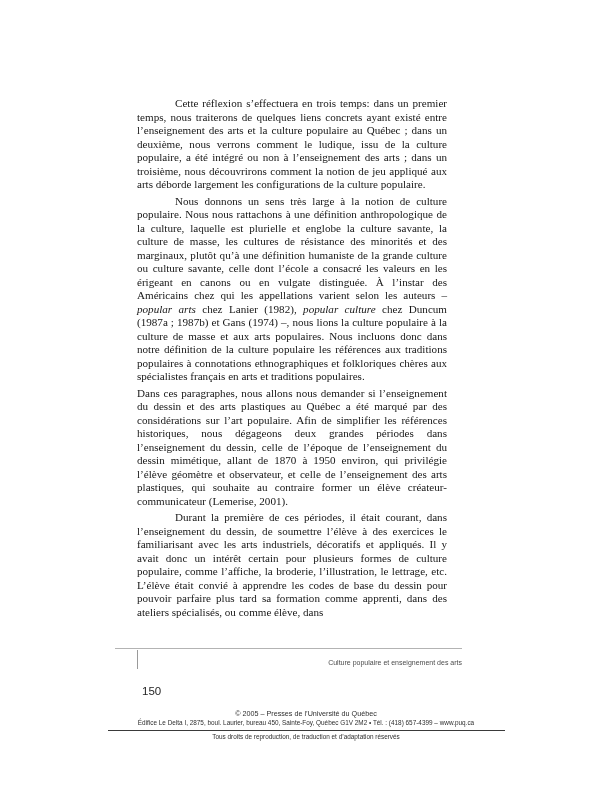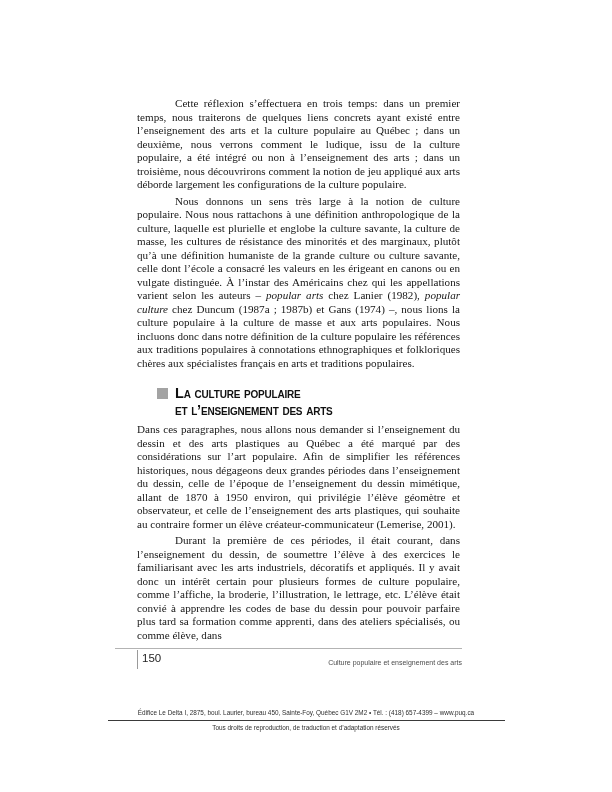--- a/index.html
+++ b/index.html
@@ -14,21 +14,21 @@
 
   
   .article {
     position: absolute;
     left: 137px; top: 97px; width: 326px;
     font-size: 11.1px;
     line-height: 13.5px;
     color: #161616;
     text-align: justify;
   }
-  .article p { margin: 0 3px 3px 0; }
+  .article p { margin: 0 16px 3px 0; }
   .article p.indent { text-indent: 38px; }
   .article i { }
 
   
   .heading {
     display: flex;
     align-items: flex-start;
     gap: 7px;
     padding-left: 20px;
     margin: 15px 0 5px 0;
@@ -57,21 +57,21 @@
     left: 115px; top: 648px; width: 347px; height: 1px;
     background: #b3b3b3;
   }
   .folio-tick {
     position: absolute;
     left: 137px; top: 650px; width: 1px; height: 19px;
     background: #9a9a9a;
   }
   .folio {
     position: absolute;
-    left: 142px; top: 652px;
+    left: 142px; top: 685px;
     font-family: "Liberation Sans", sans-serif;
     font-size: 11.5px;
     color: #1f1f1f;
   }
   .running-title {
     position: absolute;
     left: 262px; top: 659px; width: 200px;
     text-align: right;
     font-family: "Liberation Sans", sans-serif;
     font-stretch: condensed;
@@ -97,35 +97,29 @@
   .imprint i { font-style: italic; }
 </style>
 </head>
 <body>
 
 <div class="page">
 
   <div class="article" style="color: rgb(22, 22, 22);">
       <p class="indent">Cette réflexion s’effectuera en trois temps: dans un premier temps, nous traiterons de quelques liens concrets ayant existé entre l’enseignement des arts et la culture populaire au Québec ; dans un deuxième, nous verrons comment le ludique, issu de la culture populaire, a été intégré ou non à l’enseignement des arts ; dans un troisième, nous découvrirons comment la notion de jeu appliqué aux arts déborde largement les configurations de la culture populaire.</p>
       <p class="indent">Nous donnons un sens très large à la notion de culture populaire. Nous nous rattachons à une définition anthropologique de la culture, laquelle est plurielle et englobe la culture savante, la culture de masse, les cultures de résistance des minorités et des marginaux, plutôt qu’à une définition humaniste de la grande culture ou culture savante, celle dont l’école a consacré les valeurs en les érigeant en canons ou en vulgate distinguée. À l’instar des Américains chez qui les appellations varient selon les auteurs – <i>popular arts</i> chez Lanier (1982), <i>popular culture</i> chez Duncum (1987a ; 1987b) et Gans (1974) –, nous lions la culture populaire à la culture de masse et aux arts populaires. Nous incluons donc dans notre définition de la culture populaire les références aux traditions populaires à connotations ethnographiques et folkloriques chères aux spécialistes français en arts et traditions populaires.</p>
-      <div class="heading">
-        <span class="sq" style="background: rgb(163, 163, 163);"></span>
-        <div class="htxt">
-          <div>La culture populaire</div>
-          <div>et l’enseignement des arts</div>
-        </div>
-      </div>
       <p>Dans ces paragraphes, nous allons nous demander si l’enseignement du dessin et des arts plastiques au Québec a été marqué par des considérations sur l’art populaire. Afin de simplifier les références historiques, nous dégageons deux grandes périodes dans l’enseignement du dessin, celle de l’époque de l’enseignement du dessin mimétique, allant de 1870 à 1950 environ, qui privilégie l’élève géomètre et observateur, et celle de l’enseignement des arts plastiques, qui souhaite au contraire former un élève créateur-communicateur (Lemerise, 2001).</p>
       <p class="indent">Durant la première de ces périodes, il était courant, dans l’enseignement du dessin, de soumettre l’élève à des exercices le familiarisant avec les arts industriels, décoratifs et appliqués. Il y avait donc un intérêt certain pour plusieurs formes de culture populaire, comme l’affiche, la broderie, l’illustration, le lettrage, etc. L’élève était convié à apprendre les codes de base du dessin pour pouvoir parfaire plus tard sa formation comme apprenti, dans des ateliers spécialisés, ou comme élève, dans</p>
     </div>
 
   <div class="footer-rule"></div>
   <div class="folio-tick"></div>
   <div class="folio">150</div>
   <div class="running-title">Culture populaire et enseignement des arts</div>
 
   <div class="imprint">
+    <div class="l-big">© 2005 – Presses de l’Université du Québec</div>
     <div class="l-small">Édifice Le Delta I, 2875, boul. Laurier, bureau 450, Sainte-Foy, Québec G1V 2M2 • Tél. : (418) 657-4399 – www.puq.ca</div>
     <div class="imprint-rule"></div>
     <div class="l-small">Tous droits de reproduction, de traduction et d’adaptation réservés</div>
   </div>
 
 </div>
 
 </body></html>

